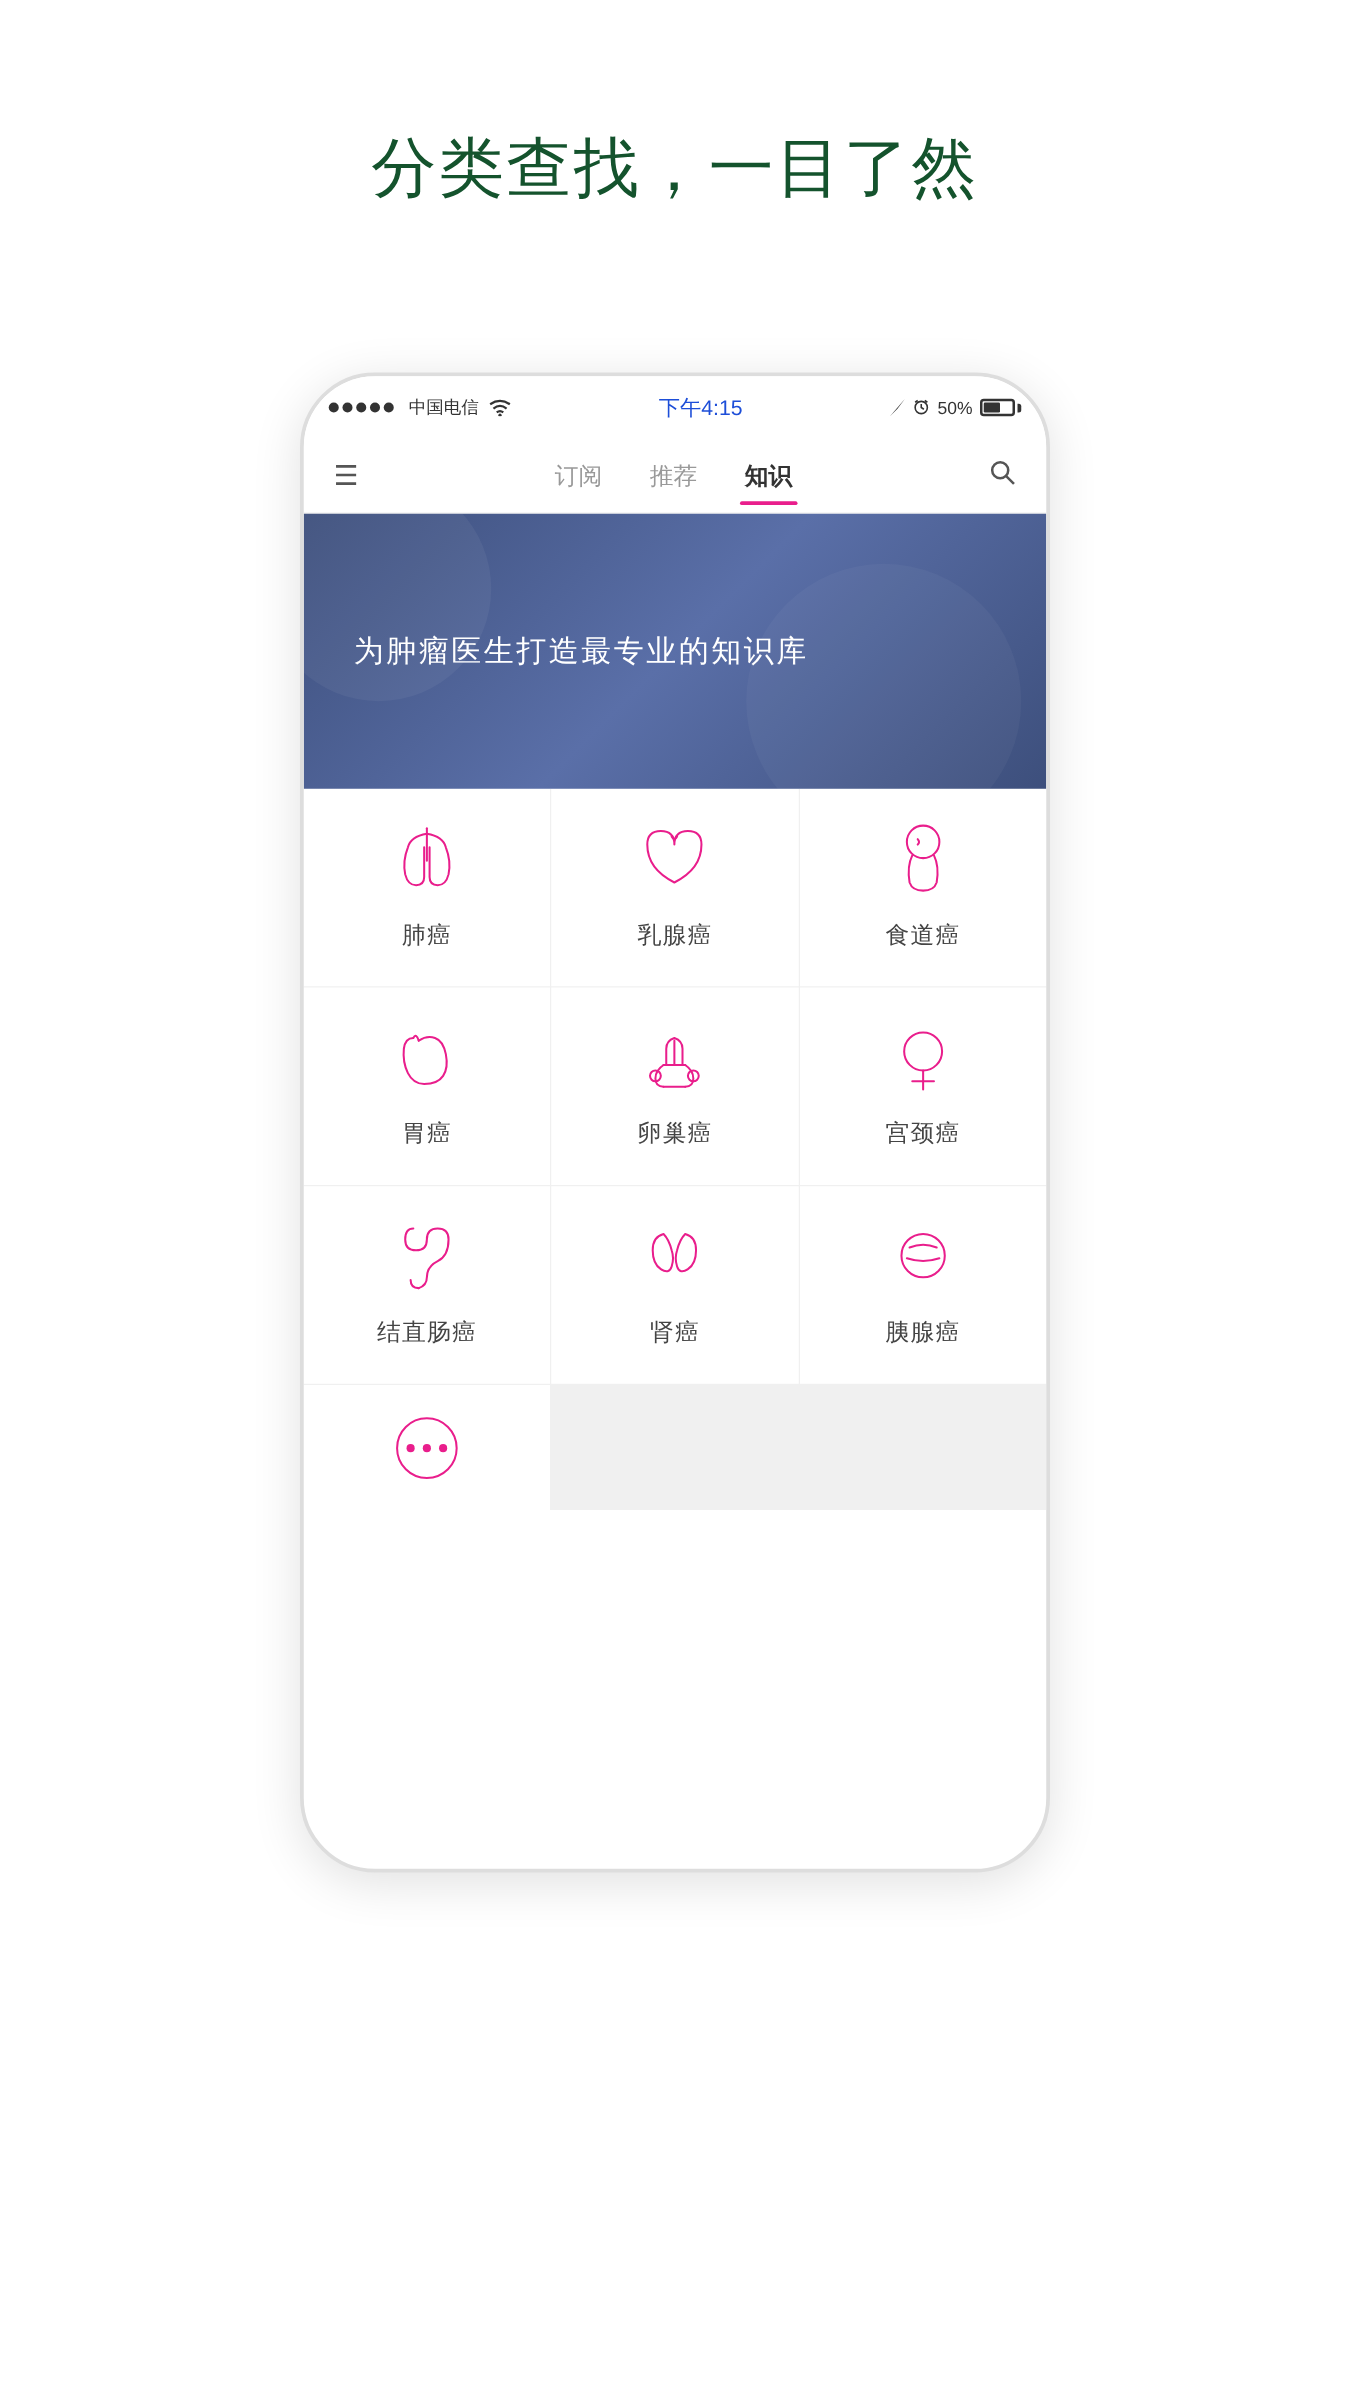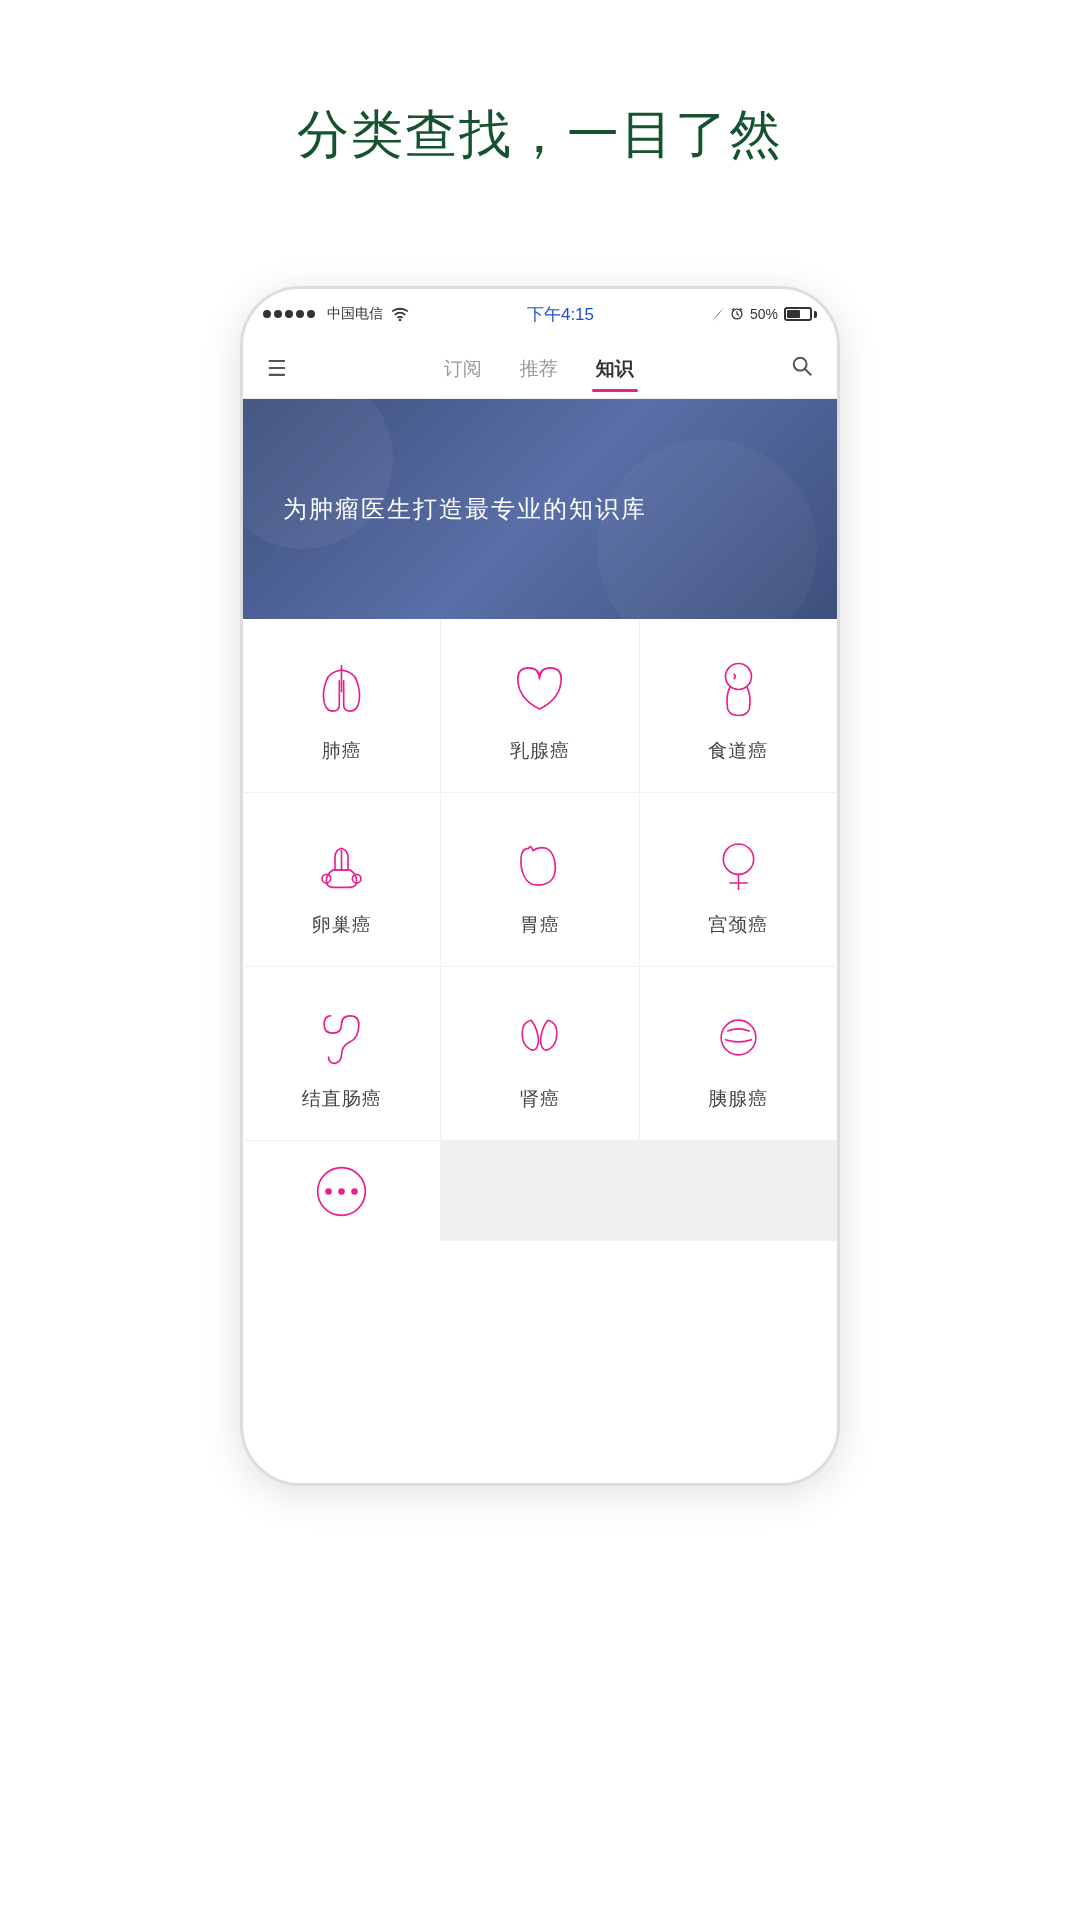--- a/index.html
+++ b/index.html
@@ -28,21 +28,21 @@
     .page-title-sub {
       font-size: 52px;
       color: #14532d;
       margin-top: 20px;
       letter-spacing: 2px;
     }
 
     
     .phone-frame {
       position: absolute;
-      top: 286px;
+      top: 298px;
       left: 50%;
       transform: translateX(-50%);
       width: 600px;
       height: 1200px;
       border: 3px solid #ddd;
       border-radius: 60px;
       background: #fff;
       box-shadow: 0 8px 40px rgba(0,0,0,0.12);
       overflow: hidden;
     }
@@ -197,21 +197,21 @@
       grid-template-columns: repeat(3, 1fr);
       background: #f0f0f0;
       gap: 1px;
     }
     .cancer-cell {
       background: #fff;
       display: flex;
       flex-direction: column;
       align-items: center;
       justify-content: center;
-      padding: 35px 10px 28px;
+      padding: 20px 10px 28px;
       cursor: pointer;
       gap: 14px;
     }
     .cancer-icon {
       width: 70px;
       height: 70px;
       display: flex;
       align-items: center;
       justify-content: center;
     }
@@ -337,49 +337,49 @@
           <path d="M26 16 Q28 18 26 20" stroke-linecap="round"></path>
         </svg>
       </div>
       <div class="cancer-label">食道癌</div>
     </div>
 
     <div class="cancer-cell">
       <div class="cancer-icon">
         <svg viewBox="0 0 60 60">
 
+          <path d="M20 16 Q14 16 13 24 Q12 34 16 42 Q20 50 28 50 Q38 50 42 44 Q46 38 44 28 Q42 18 36 16 Q30 14 24 18" stroke-linecap="round" stroke-linejoin="round"></path>
+          <path d="M24 18 Q22 12 20 16" stroke-linecap="round"></path>
+        </svg>
+      </div>
+      <div class="cancer-label">胃癌</div>
+    </div>
+
+    <div class="cancer-cell">
+      <div class="cancer-icon">
+        <svg viewBox="0 0 60 60">
+
           <path d="M30 18 L30 36" stroke-linecap="round"></path>
           <path d="M22 36 L38 36" stroke-linecap="round"></path>
           <path d="M22 36 Q16 40 16 46 Q16 52 22 52" stroke-linecap="round"></path>
           <path d="M38 36 Q44 40 44 46 Q44 52 38 52" stroke-linecap="round"></path>
           <path d="M22 52 L38 52" stroke-linecap="round"></path>
 
           <path d="M24 24 Q24 18 30 16 Q36 18 36 24 L36 36 L24 36 Z" stroke-linecap="round" stroke-linejoin="round"></path>
           <circle cx="16" cy="44" r="4"></circle>
           <circle cx="44" cy="44" r="4"></circle>
         </svg>
       </div>
       <div class="cancer-label">卵巢癌</div>
     </div>
 
     <div class="cancer-cell">
       <div class="cancer-icon">
         <svg viewBox="0 0 60 60">
 
-          <path d="M20 16 Q14 16 13 24 Q12 34 16 42 Q20 50 28 50 Q38 50 42 44 Q46 38 44 28 Q42 18 36 16 Q30 14 24 18" stroke-linecap="round" stroke-linejoin="round"></path>
-          <path d="M24 18 Q22 12 20 16" stroke-linecap="round"></path>
-        </svg>
-      </div>
-      <div class="cancer-label">胃癌</div>
-    </div>
-
-    <div class="cancer-cell">
-      <div class="cancer-icon">
-        <svg viewBox="0 0 60 60">
-
           <circle cx="30" cy="26" r="14"></circle>
           <line x1="30" y1="40" x2="30" y2="54" stroke-linecap="round"></line>
           <line x1="22" y1="48" x2="38" y2="48" stroke-linecap="round"></line>
         </svg>
       </div>
       <div class="cancer-label">宫颈癌</div>
     </div>
 
     <div class="cancer-cell">
       <div class="cancer-icon">

